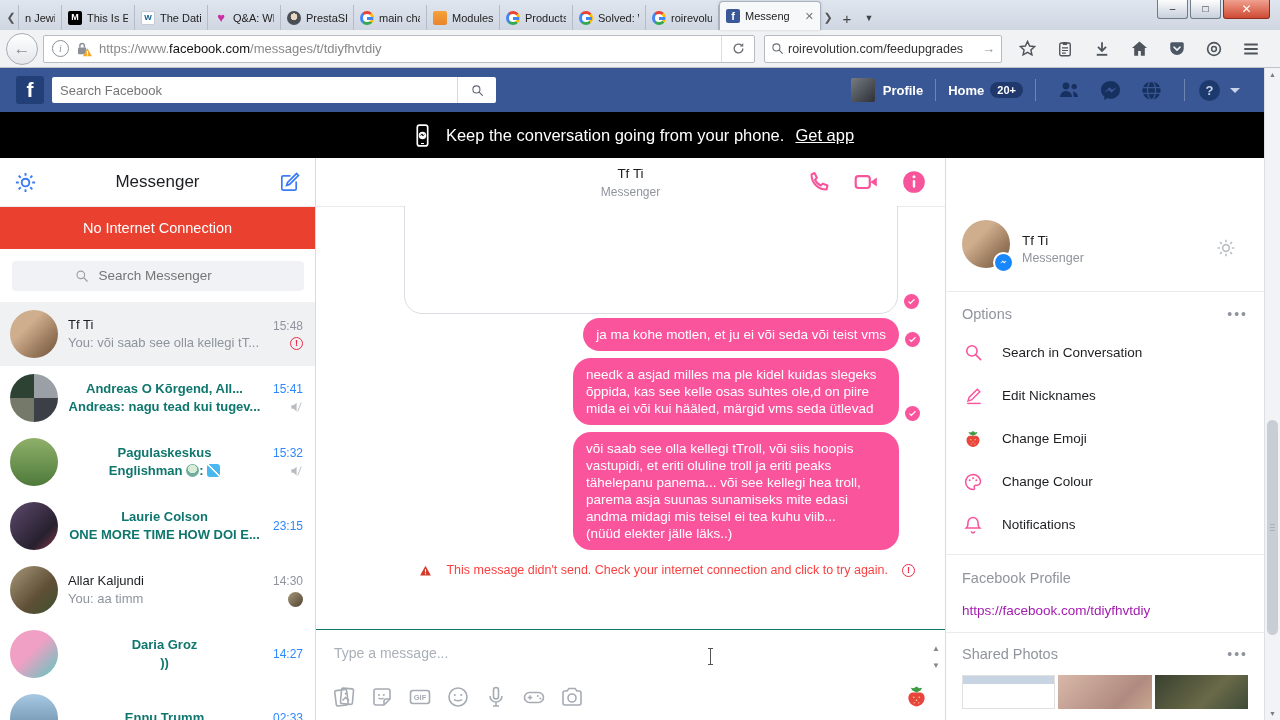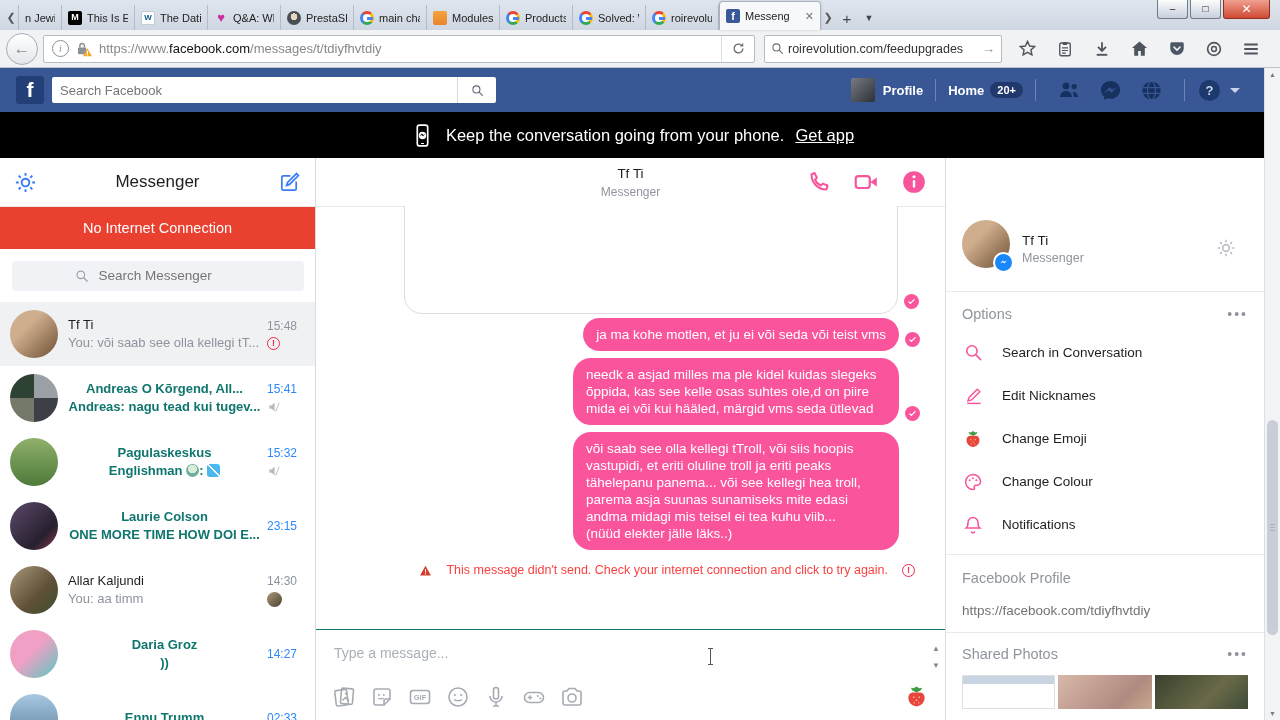--- a/index.html
+++ b/index.html
@@ -107,21 +107,21 @@
   .av1{background:conic-gradient(from 0deg,#9aa0a6 0 25%,#3c4046 0 50%,#75796a 0 75%,#2e4233 0);}
   .av2{background:linear-gradient(180deg,#8fb06a,#4e7a3a);}
   .av3{background:linear-gradient(135deg,#5d4a6e,#27202e 70%,#8a3a50);}
   .av4{background:linear-gradient(135deg,#a8987a,#5e4f36 60%,#3e512f);}
   .av5{background:linear-gradient(135deg,#f0a0c4 0 45%,#58c8c0);}
   .av6{background:linear-gradient(180deg,#a6c8e2,#5e7f99);}
   .cbody{flex:1;min-width:0;padding-left:10px;}
   .cname{font-size:13px;color:#1c1e21;line-height:18px;white-space:nowrap;overflow:hidden;}
   .cprev{font-size:13px;color:#8d949e;line-height:18px;white-space:nowrap;overflow:hidden;}
   .unread .cname,.unread .cprev{font-weight:bold;color:#0f766e;text-align:center;}
-  .cmeta{flex:none;display:flex;flex-direction:column;align-items:flex-start;gap:4px;
+  .cmeta{flex:none;display:flex;flex-direction:column;align-items:flex-end;gap:4px;
          font-size:12px;color:#8d949e;padding-left:6px;min-width:36px;}
   .t-blue{color:#2d88ff;}
   .errdot{width:13px;height:13px;border:1.5px solid #f02849;border-radius:50%;color:#f02849;
           font-size:9px;display:grid;place-items:center;font-weight:bold;line-height:1;box-sizing:border-box;}
   .muteico{color:#b8bcc2;}
   .receipt{width:15px;height:15px;border-radius:50%;background:linear-gradient(135deg,#a8987a,#4e4330);}
   .em-soup{width:13px;height:13px;border-radius:50%;display:inline-block;vertical-align:-2px;
            background:radial-gradient(circle at 50% 38%,#d8ecd8 0 42%,#6fae9e 43%);}
   .em-chart{width:13px;height:13px;border-radius:3px;display:inline-block;vertical-align:-2px;
             background:linear-gradient(45deg,#4ab8f0 0 46%,#fff 47% 56%,#4ab8f0 57%),#4ab8f0;}
@@ -168,21 +168,21 @@
   .rgear{position:absolute;right:28px;top:80px;color:#bcc0c4;}
   .rp2{padding:14px 16px 8px;}
   .opt-head{display:flex;justify-content:space-between;align-items:center;color:#90949c;font-size:14.5px;}
   .dots{color:#90949c;font-size:14px;letter-spacing:2px;line-height:8px;}
   .rmenu{margin-top:9px;}
   .mitem{display:flex;align-items:center;gap:18px;height:43px;font-size:13.5px;color:#1c1e21;}
   .micon{width:22px;color:#f8549b;display:grid;place-items:center;flex:none;}
   .rp3{border-top:1px solid #e8eaed;padding:15px 16px 14px;}
   .fp-label{color:#90949c;font-size:14.5px;}
   .fp-link{margin-top:17px;font-size:13.5px;}
-  .fp-link a{color:#737373;text-decoration:none;}
+  .fp-link a{color:#a21caf;text-decoration:none;}
   .rp4{border-top:1px solid #e8eaed;padding:13px 16px 0;}
   .spics{display:flex;gap:3px;margin-top:13px;}
   .sp{width:100px;height:34px;}
   .sp0{background:linear-gradient(180deg,#c8d4e2 0 24%,#fff 25%);border:1px solid #e0e0e0;box-sizing:border-box;}
   .sp1{background:linear-gradient(135deg,#d8b8a8,#b08a80 70%,#c8a890);}
   .sp2{background:linear-gradient(135deg,#39412f,#6a6a48 60%,#3e4a38);}
 
   
   .sbar{position:absolute;right:0;top:68px;width:16px;height:652px;background:#f2f3f5;border-left:1px solid #dcdfe3;box-sizing:border-box;}
   .sb-arrow{position:absolute;left:0;right:0;text-align:center;font-size:7px;color:#787d85;}

